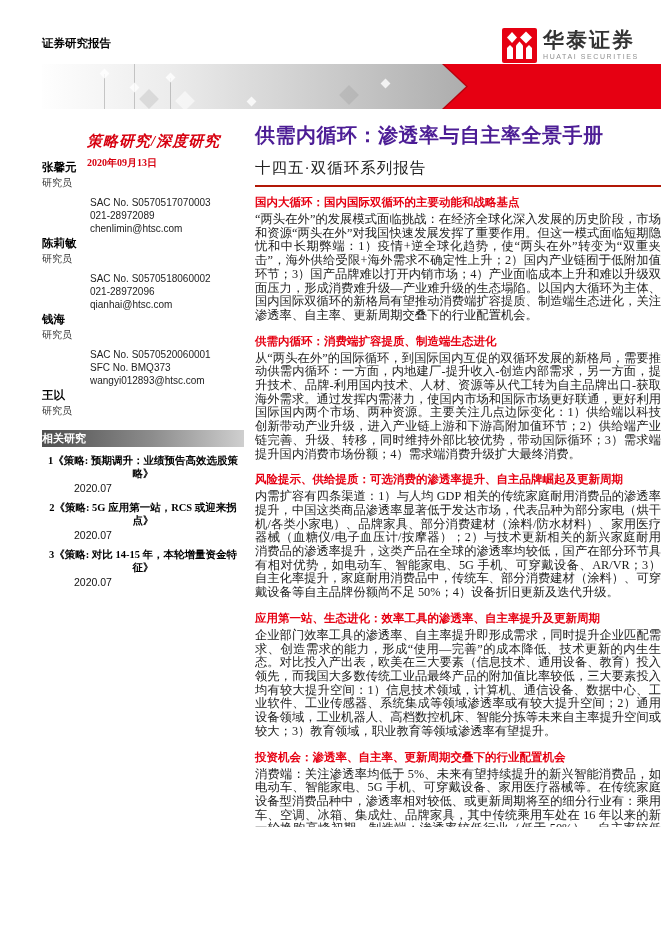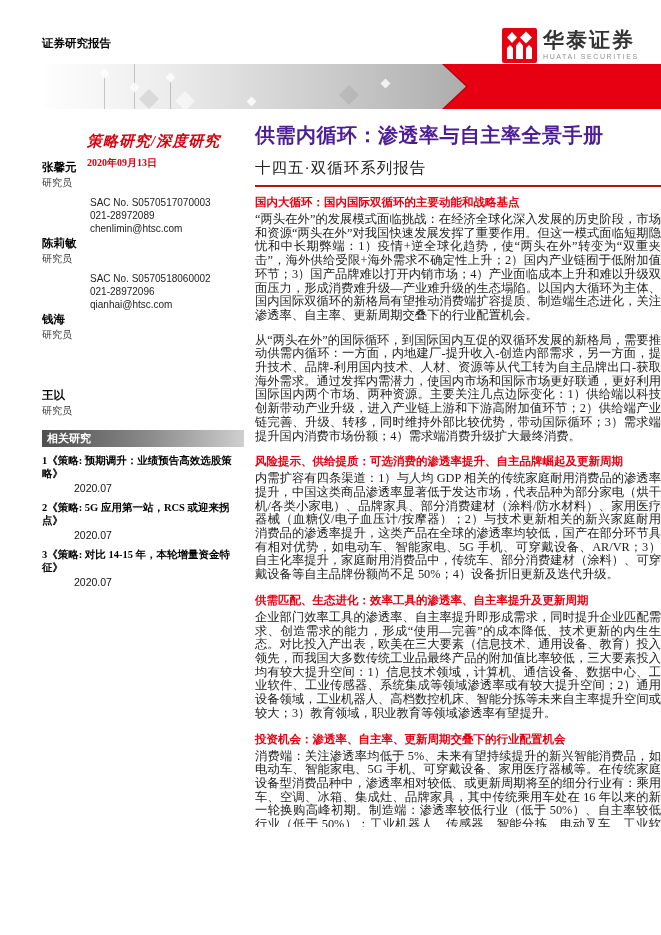--- a/index.html
+++ b/index.html
@@ -44,25 +44,25 @@
   .risk-note{margin:2px 0 0;font-size:12.3px;line-height:13.7px;color:#1c1c1c;text-align:justify;}
 
   
   .side-col{position:absolute;left:42px;top:120px;width:202px;}
   .analyst{display:flex;margin-bottom:6px;}
   .a-left{width:48px;flex:none;}
   .a-name{font-size:11.5px;font-weight:bold;color:#000;margin-top:40px;}
   .a-role{font-size:10px;color:#333;margin-top:1px;}
   .a-right{flex:1;font-family:"Liberation Sans","DejaVu Sans",sans-serif;
         font-size:10px;line-height:13.2px;color:#222;word-break:break-all;}
-  .related-bar{margin-top:12px;height:17px;line-height:17px;padding-left:5px;box-sizing:border-box;
+  .related-bar{margin-top:12px;height:17px;line-height:17px;box-sizing:border-box;
         background:linear-gradient(90deg,#4f4f4f,#8d8d8d 55%,#cfcfcf);color:#fff;
         font-size:11px;font-weight:bold;}
   .rel-item{margin-top:8px;}
-  .rel-title{font-size:10.5px;font-weight:bold;color:#000;line-height:12.5px;}
+  .rel-title{font-size:10.5px;font-weight:bold;color:#000;line-height:12.5px;text-align:center;}
   .rel-date{font-family:"Liberation Sans","DejaVu Sans",sans-serif;font-size:10.5px;color:#111;margin-top:2px;margin-left:32px;}
 
   
   .footer-line{position:absolute;left:0;right:0;top:904px;border-top:1px solid #9b9b9b;}
   .disclaimer{position:absolute;left:42px;top:910px;font-size:9.5px;font-style:italic;color:#444;}
   .page-badge{position:absolute;right:0;top:897px;width:56px;height:38px;background:#e60012;
         clip-path:polygon(30% 0,100% 0,100% 100%,30% 100%,0 50%);}
   .page-num{position:absolute;left:17px;top:5px;color:#fff;font-size:11px;
         font-family:"Liberation Sans","DejaVu Sans",sans-serif;}
 </style>
@@ -139,20 +139,25 @@
         <div>021-28972096</div>
         <div>qianhai@htsc.com</div>
       </div>
     </div>
 
     <div class="analyst">
       <div class="a-left">
         <div class="a-name">王以</div>
         <div class="a-role">研究员</div>
       </div>
+      <div class="a-right">
+        <div>SAC No. S0570520060001</div>
+        <div>SFC No. BMQ373</div>
+        <div>wangyi012893@htsc.com</div>
+      </div>
     </div>
 
     <div class="related-bar">相关研究</div>
 
     <div class="rel-item">
       <div class="rel-title">1《策略: 预期调升：业绩预告高效选股策略》</div>
       <div class="rel-date">2020.07</div>
     </div>
     <div class="rel-item">
       <div class="rel-title">2《策略: 5G 应用第一站，RCS 或迎来拐点》</div>
@@ -168,28 +173,29 @@
     <div class="doc-title">供需内循环：渗透率与自主率全景手册</div>
     <div class="doc-subtitle">十四五·双循环系列报告</div>
     <div class="subtitle-rule"></div>
 
     <div class="sections">
       <section class="sec">
         <h3 class="sec-h">国内大循环：国内国际双循环的主要动能和战略基点</h3>
         <p class="sec-b">“两头在外”的发展模式面临挑战：在经济全球化深入发展的历史阶段，市场和资源“两头在外”对我国快速发展发挥了重要作用。但这一模式面临短期隐忧和中长期弊端：1）疫情+逆全球化趋势，使“两头在外”转变为“双重夹击”，海外供给受限+海外需求不确定性上升；2）国内产业链囿于低附加值环节；3）国产品牌难以打开内销市场；4）产业面临成本上升和难以升级双面压力，形成消费难升级—产业难升级的生态塌陷。以国内大循环为主体、国内国际双循环的新格局有望推动消费端扩容提质、制造端生态进化，关注渗透率、自主率、更新周期交叠下的行业配置机会。</p>
       </section>
       <section class="sec">
+        <h3 class="sec-h">供需内循环：消费端扩容提质、制造端生态进化</h3>
         <p class="sec-b">从“两头在外”的国际循环，到国际国内互促的双循环发展的新格局，需要推动供需内循环：一方面，内地建厂-提升收入-创造内部需求，另一方面，提升技术、品牌-利用国内技术、人材、资源等从代工转为自主品牌出口-获取海外需求。通过发挥内需潜力，使国内市场和国际市场更好联通，更好利用国际国内两个市场、两种资源。主要关注几点边际变化：1）供给端以科技创新带动产业升级，进入产业链上游和下游高附加值环节；2）供给端产业链完善、升级、转移，同时维持外部比较优势，带动国际循环；3）需求端提升国内消费市场份额；4）需求端消费升级扩大最终消费。</p>
       </section>
       <section class="sec">
         <h3 class="sec-h">风险提示、供给提质：可选消费的渗透率提升、自主品牌崛起及更新周期</h3>
         <p class="sec-b">内需扩容有四条渠道：1）与人均 GDP 相关的传统家庭耐用消费品的渗透率提升，中国这类商品渗透率显著低于发达市场，代表品种为部分家电（烘干机/各类小家电）、品牌家具、部分消费建材（涂料/防水材料）、家用医疗器械（血糖仪/电子血压计/按摩器）；2）与技术更新相关的新兴家庭耐用消费品的渗透率提升，这类产品在全球的渗透率均较低，国产在部分环节具有相对优势，如电动车、智能家电、5G 手机、可穿戴设备、AR/VR；3）自主化率提升，家庭耐用消费品中，传统车、部分消费建材（涂料）、可穿戴设备等自主品牌份额尚不足 50%；4）设备折旧更新及迭代升级。</p>
       </section>
       <section class="sec">
-        <h3 class="sec-h">供需匹配、生态进化：效率工具的渗透率、自主率提升及更新周期</h3>
+        <h3 class="sec-h">应用第一站、生态进化：效率工具的渗透率、自主率提升及更新周期</h3>
         <p class="sec-b">企业部门效率工具的渗透率、自主率提升即形成需求，同时提升企业匹配需求、创造需求的能力，形成“使用—完善”的成本降低、技术更新的内生生态。对比投入产出表，欧美在三大要素（信息技术、通用设备、教育）投入领先，而我国大多数传统工业品最终产品的附加值比率较低，三大要素投入均有较大提升空间：1）信息技术领域，计算机、通信设备、数据中心、工业软件、工业传感器、系统集成等领域渗透率或有较大提升空间；2）通用设备领域，工业机器人、高档数控机床、智能分拣等未来自主率提升空间或较大；3）教育领域，职业教育等领域渗透率有望提升。</p>
       </section>
       <section class="sec">
         <h3 class="sec-h">投资机会：渗透率、自主率、更新周期交叠下的行业配置机会</h3>
         <p class="sec-b">消费端：关注渗透率均低于 5%、未来有望持续提升的新兴智能消费品，如电动车、智能家电、5G 手机、可穿戴设备、家用医疗器械等。在传统家庭设备型消费品种中，渗透率相对较低、或更新周期将至的细分行业有：乘用车、空调、冰箱、集成灶、品牌家具，其中传统乘用车处在 16 年以来的新一轮换购高峰初期。制造端：渗透率较低行业（低于 50%）、自主率较低行业（低于 50%）：工业机器人、传感器、智能分拣、电动叉车、工业软件、产业互联网等；特别的，工业机器人、高档数控机床、传感器、智能分拣、电动叉车、工业软件渗透率、自主率仍有较大提升空间。</p>
       </section>
       <p class="risk-note">风险提示：内外疫情反弹，内外需求修复低于预期，消费品更新周期低于预期，国内制造业投资、产业升级低于预期；中美关系压力显著增大，市场避险情绪上升；灾害天气超预期，通胀上行压力加大。</p>
     </div>
   </div>
 

